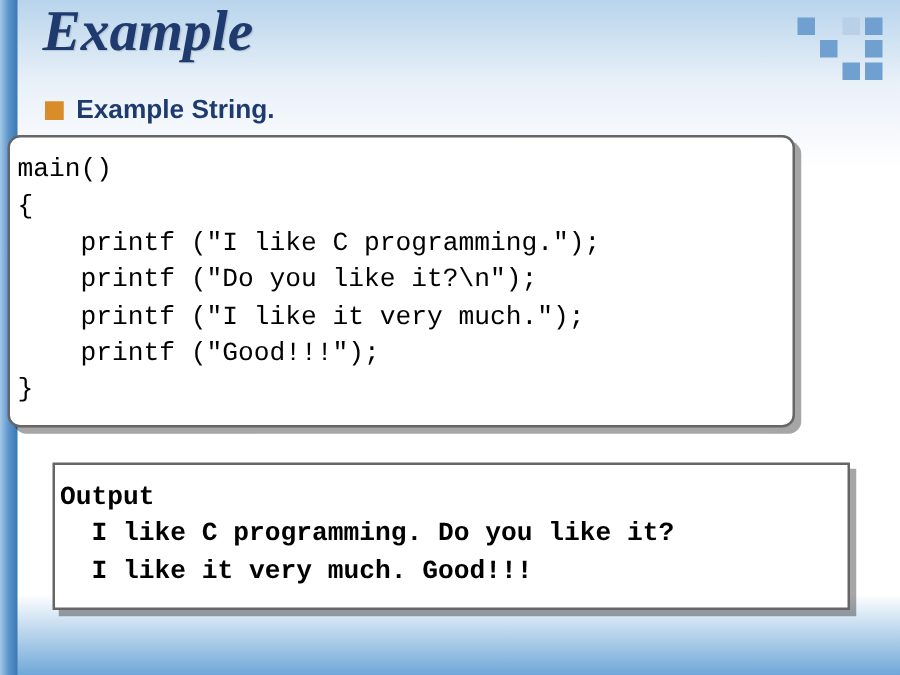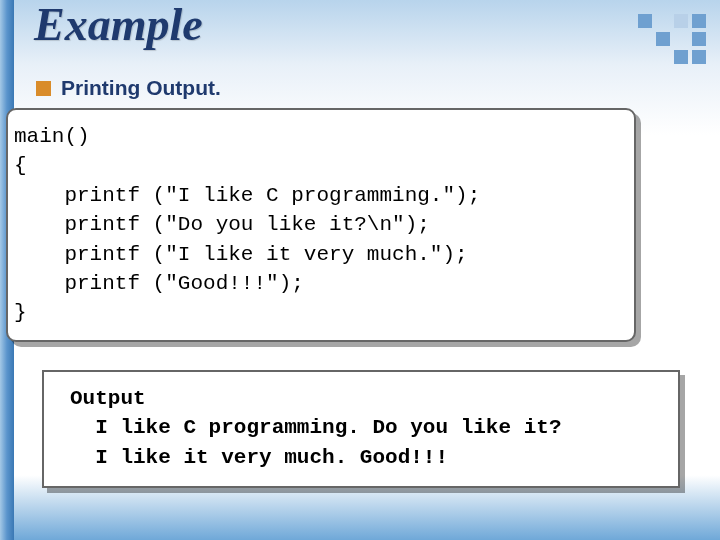--- a/index.html
+++ b/index.html
@@ -79,21 +79,21 @@
     white-space: pre;
   }
   .output-box {
     position: absolute;
     left: 42px;
     top: 370px;
     width: 638px;
     background: #ffffff;
     border: 2px solid #666;
     box-shadow: 5px 5px 0 rgba(0,0,0,0.35);
-    padding: 12px 14px 14px 26px;
+    padding: 12px 14px 14px 4px;
     font-family: 'Courier New', monospace;
     font-size: 21px;
     font-weight: bold;
     color: #000;
     line-height: 1.4;
     white-space: pre;
   }
 </style>
 </head>
 <body>
@@ -112,21 +112,21 @@
   <span class="blank"></span>
     <span class="blank"></span>
     <span></span>
     <span></span>
 </div>
 
 <div class="title">Example</div>
 
 <div class="bullet-row">
   <div class="bullet-sq"></div>
-  <div class="bullet-label">Printing Output.</div>
+  <div class="bullet-label">Example String.</div>
 </div>
 
 <div class="code-box">main()
 {
     printf ("I like C programming.");
     printf ("Do you like it?\n");
     printf ("I like it very much.");
     printf ("Good!!!");
 }</div>
 

